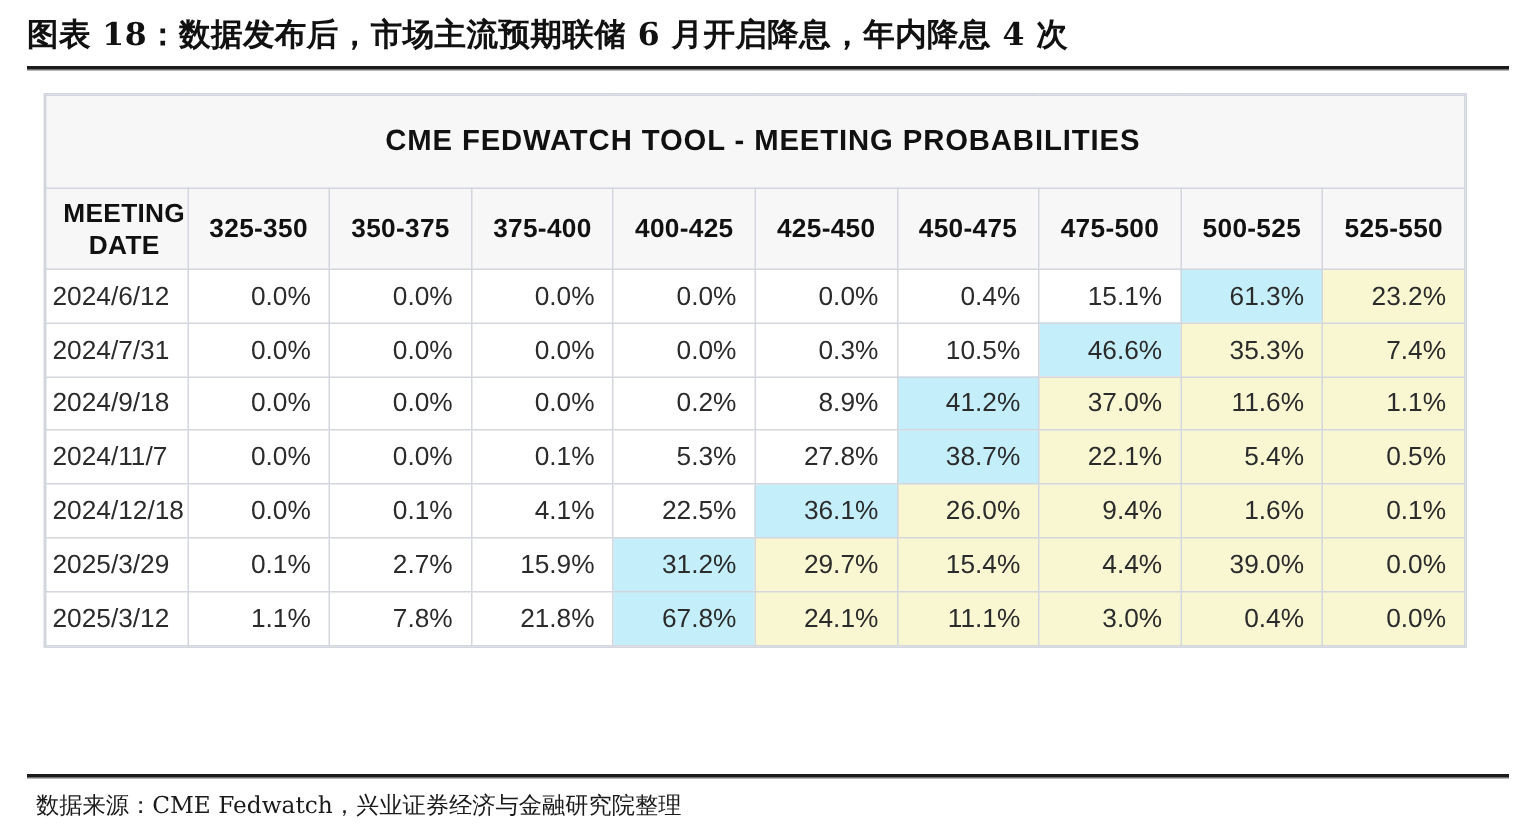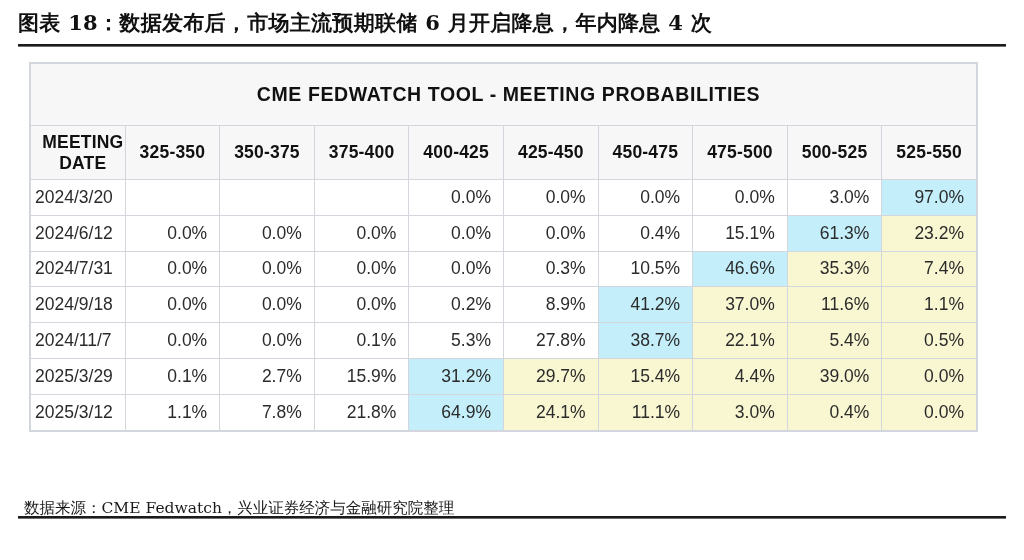--- a/index.html
+++ b/index.html
@@ -116,21 +116,21 @@
     left: 18px;
     top: 516px;
     width: 988px;
     height: 0;
     border-top: 2px solid #1b1b1b;
     border-bottom: 1px solid #6f6f6f;
   }
   .footer-note {
     position: absolute;
     left: 24px;
-    top: 498px;
+    top: 527px;
     font-family: "DejaVu Serif", "Liberation Serif", serif;
     font-size: 15.5px;
     color: #1a1a1a;
     white-space: nowrap;
   }
 </style>
 </head>
 <body>
 
 <div class="page">
@@ -154,32 +154,20 @@
             <th>400-425</th>
             <th>425-450</th>
             <th>450-475</th>
             <th>475-500</th>
             <th>500-525</th>
             <th>525-550</th>
           </tr>
       </thead>
       <tbody class="body" id="tbody">
           <tr>
-            <td class="date-cell">2024/3/20</td>
-            <td></td>
-            <td></td>
-            <td></td>
-            <td>0.0%</td>
-            <td>0.0%</td>
-            <td>0.0%</td>
-            <td>0.0%</td>
-            <td>3.0%</td>
-            <td class="hl-cyan">97.0%</td>
-          </tr>
-          <tr>
             <td class="date-cell">2024/6/12</td>
             <td>0.0%</td>
             <td>0.0%</td>
             <td>0.0%</td>
             <td>0.0%</td>
             <td>0.0%</td>
             <td>0.4%</td>
             <td>15.1%</td>
             <td class="hl-cyan">61.3%</td>
             <td class="hl-yellow">23.2%</td>
@@ -212,39 +200,51 @@
             <td class="date-cell">2024/11/7</td>
             <td>0.0%</td>
             <td>0.0%</td>
             <td>0.1%</td>
             <td>5.3%</td>
             <td>27.8%</td>
             <td class="hl-cyan">38.7%</td>
             <td class="hl-yellow">22.1%</td>
             <td class="hl-yellow">5.4%</td>
             <td class="hl-yellow">0.5%</td>
+          </tr>
+          <tr>
+            <td class="date-cell">2024/12/18</td>
+            <td>0.0%</td>
+            <td>0.1%</td>
+            <td>4.1%</td>
+            <td>22.5%</td>
+            <td class="hl-cyan">36.1%</td>
+            <td class="hl-yellow">26.0%</td>
+            <td class="hl-yellow">9.4%</td>
+            <td class="hl-yellow">1.6%</td>
+            <td class="hl-yellow">0.1%</td>
           </tr>
           <tr>
             <td class="date-cell">2025/3/29</td>
             <td>0.1%</td>
             <td>2.7%</td>
             <td>15.9%</td>
             <td class="hl-cyan">31.2%</td>
             <td class="hl-yellow">29.7%</td>
             <td class="hl-yellow">15.4%</td>
             <td class="hl-yellow">4.4%</td>
             <td class="hl-yellow">39.0%</td>
             <td class="hl-yellow">0.0%</td>
           </tr>
           <tr>
             <td class="date-cell">2025/3/12</td>
             <td>1.1%</td>
             <td>7.8%</td>
             <td>21.8%</td>
-            <td class="hl-cyan">64.9%</td>
+            <td class="hl-cyan">67.8%</td>
             <td class="hl-yellow">24.1%</td>
             <td class="hl-yellow">11.1%</td>
             <td class="hl-yellow">3.0%</td>
             <td class="hl-yellow">0.4%</td>
             <td class="hl-yellow">0.0%</td>
           </tr>
         </tbody>
     </table>
   </div>
 

